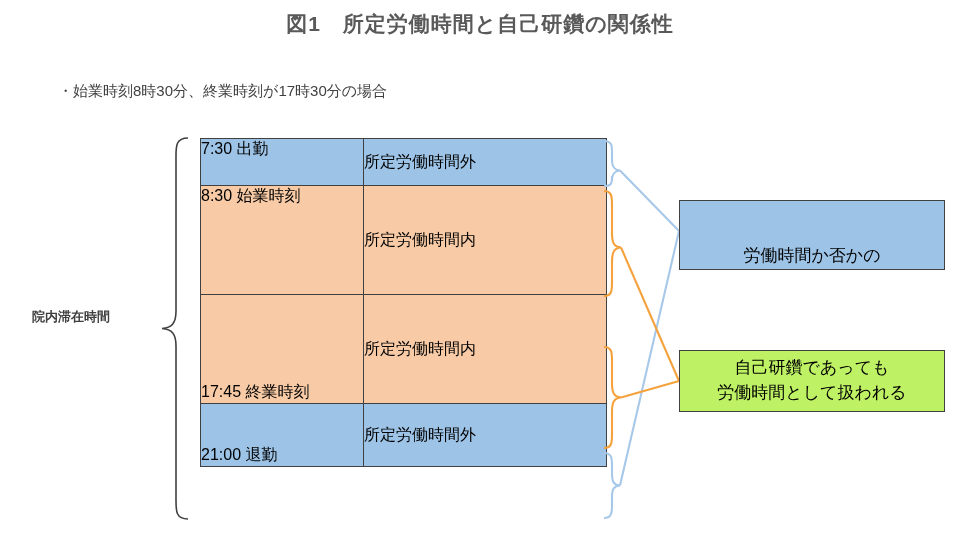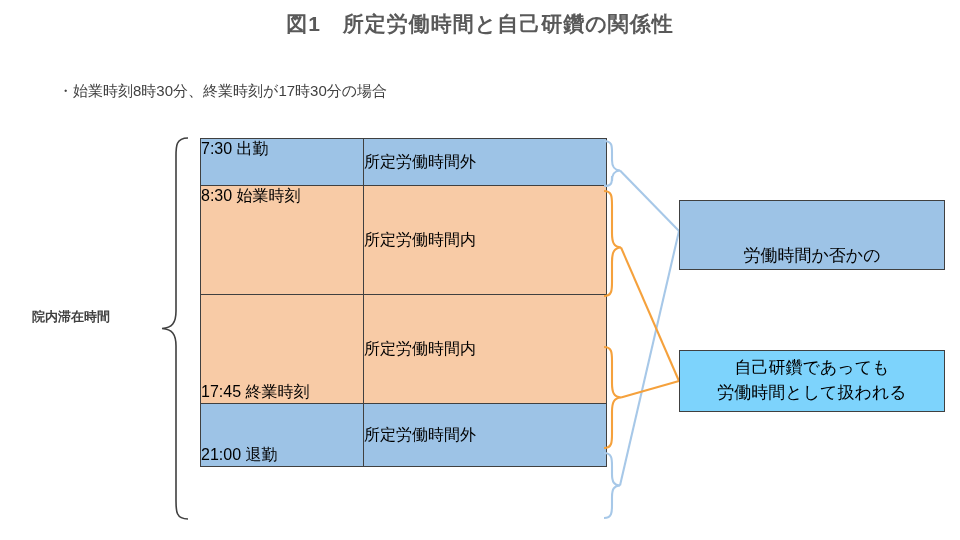--- a/index.html
+++ b/index.html
@@ -121,21 +121,21 @@
     width: 266px;
     height: 70px;
     background: #9DC3E6;
     justify-content: flex-end;
   }
   #callout-orange {
     left: 679px;
     top: 350px;
     width: 266px;
     height: 62px;
-    background: #7dd3fc;
+    background: #bef264;
   }
   .callout span { white-space: pre; display: block; }
 
   
   #connectors {
     position: absolute;
     left: 0;
     top: 0;
     width: 960px;
     height: 540px;

